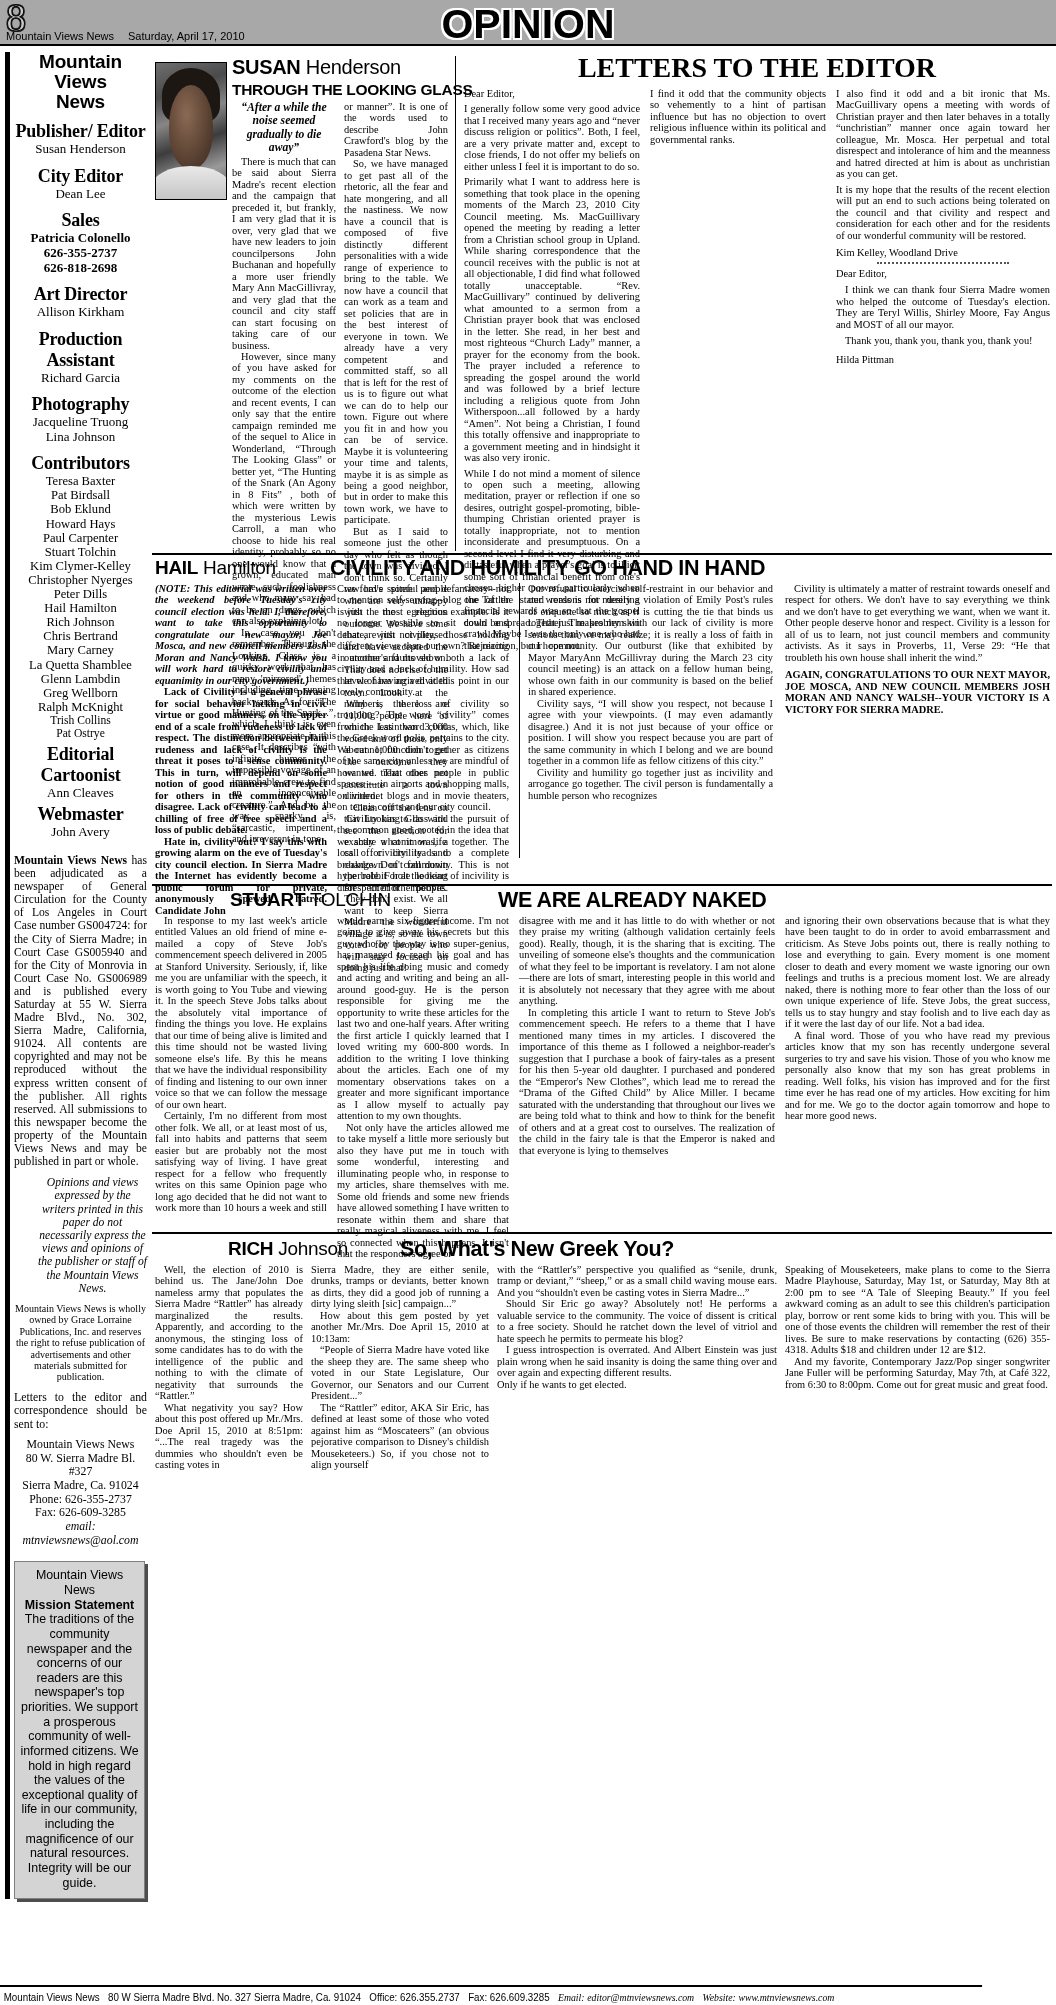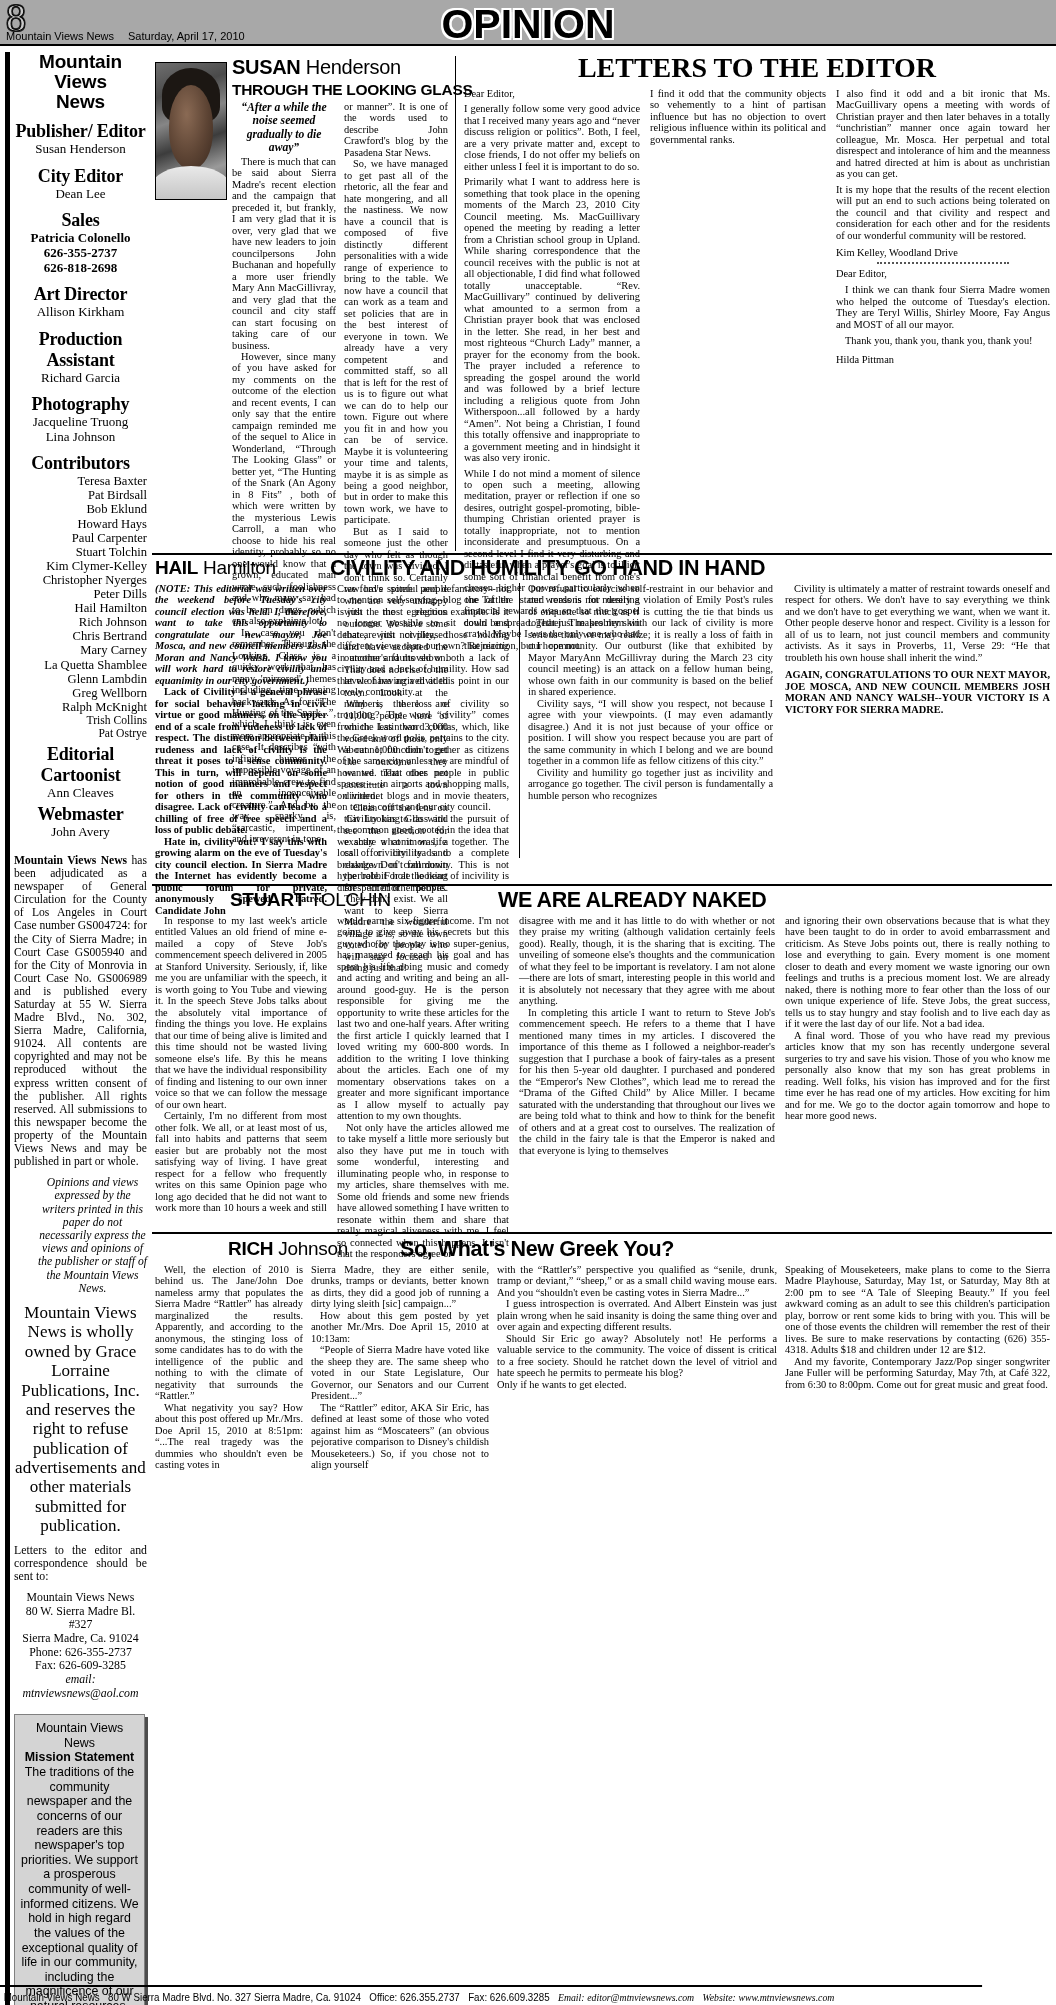--- a/index.html
+++ b/index.html
@@ -68,34 +68,34 @@
     font-weight:bold; font-size:18px; text-align:center;
     margin-top:9px; letter-spacing:-0.2px;
   }
   .staff-role.tight{ margin-top:4px; }
   .staff-name{
     text-align:center; font-size:13px; line-height:1.12;
     font-family:"Liberation Serif", serif;
   }
   .staff-name.bold{ font-weight:bold; }
   .staff-list{ text-align:center; font-size:12.6px; line-height:1.12; }
-  .staff-list div{ white-space:nowrap;text-align:right; }
+  .staff-list div{ white-space:nowrap; }
   .staff-list .sm{ font-size:11.6px; }
 
   .legal{
     margin-top:14px; font-size:11.6px; line-height:1.13;
     text-align:justify; text-justify:inter-word;
   }
   .legal b{ font-weight:bold; }
   .legal-italic{
     margin-top:8px; font-style:italic; font-size:11.6px;
     line-height:1.14; text-align:center;margin-left:24px;
   }
   .legal-center{
-    margin-top:8px; font-size:17px; line-height:1.14; text-align:center;
+    margin-top:8px; font-size:10px; line-height:1.14; text-align:center;
   }
   .legal-just{
     margin-top:8px; font-size:11.8px; line-height:1.14;
     text-align:justify;
   }
   .addr{
     margin-top:7px; text-align:center; font-size:11.8px; line-height:1.16;
   }
   .addr .em{ font-style:italic; }
 
@@ -409,22 +409,22 @@
     <p>What negativity you say? How about this post offered up Mr./Mrs. Doe April 15, 2010 at 8:51pm: “...The real tragedy was the dummies who shouldn't even be casting votes in</p>
   </div>
   <div class="col" style="left:311px; top:1264px; width:178px;">
     <p class="noind">Sierra Madre, they are either senile, drunks, tramps or deviants, better known as dirts, they did a good job of running a dirty lying sleith [sic] campaign...”</p>
     <p>How about this gem posted by yet another Mr./Mrs. Doe April 15, 2010 at 10:13am:</p>
     <p>“People of Sierra Madre have voted like the sheep they are. The same sheep who voted in our State Legislature, Our Governor, our Senators and our Current President...”</p>
     <p>The “Rattler” editor, AKA Sir Eric, has defined at least some of those who voted against him as “Moscateers” (an obvious pejorative comparison to Disney's childish Mouseketeers.)  So, if you chose not to align yourself</p>
   </div>
   <div class="col" style="left:497px; top:1264px; width:280px;">
     <p class="noind">with the “Rattler's” perspective you qualified as “senile, drunk, tramp or deviant,” “sheep,” or as a small child waving mouse ears. And you “shouldn't even be casting votes in Sierra Madre...”</p>
+    <p>Should Sir Eric go away? Absolutely not! He performs a valuable service to the community. The voice of dissent is critical to a free society. Should he ratchet down the level of vitriol and hate speech he permits to permeate his blog?</p>
     <p>I guess introspection is overrated.  And Albert Einstein was just plain wrong when he said insanity is doing the same thing over and over again and expecting different results.</p>
-    <p>Should Sir Eric go away? Absolutely not! He performs a valuable service to the community. The voice of dissent is critical to a free society. Should he ratchet down the level of vitriol and hate speech he permits to permeate his blog?</p>
     <p class="noind">Only if he wants to get elected.</p>
   </div>
   <div class="col" style="left:785px; top:1264px; width:265px;">
     <p class="noind">Speaking of Mouseketeers, make plans to come to the Sierra Madre Playhouse, Saturday, May 1st, or Saturday, May 8th at 2:00 pm to see “A Tale of Sleeping Beauty.” If you feel awkward coming as an adult to see this children's participation play, borrow or rent some kids to bring with you. This will be one of those events the children will remember the rest of their lives. Be sure to make reservations by contacting (626) 355-4318. Adults $18 and children under 12 are $12.</p>
     <p>And my favorite, Contemporary Jazz/Pop singer songwriter Jane Fuller will be performing Saturday, May 7th, at Café 322, from 6:30 to 8:00pm. Come out for great music and great food.</p>
   </div>
 
   <div class="footer">
     <span>Mountain Views News</span><span class="g"></span><span>80 W Sierra Madre Blvd.  No. 327  Sierra Madre, Ca.  91024</span><span class="g"></span><span>Office:</span> <span>626.355.2737</span><span class="g"></span><span>Fax:</span> <span>626.609.3285</span><span class="g"></span><span class="em">Email:</span> <span class="em">editor@mtnviewsnews.com</span><span class="g"></span><span class="em">Website:</span> <span class="em">www.mtnviewsnews.com</span>
   </div>

